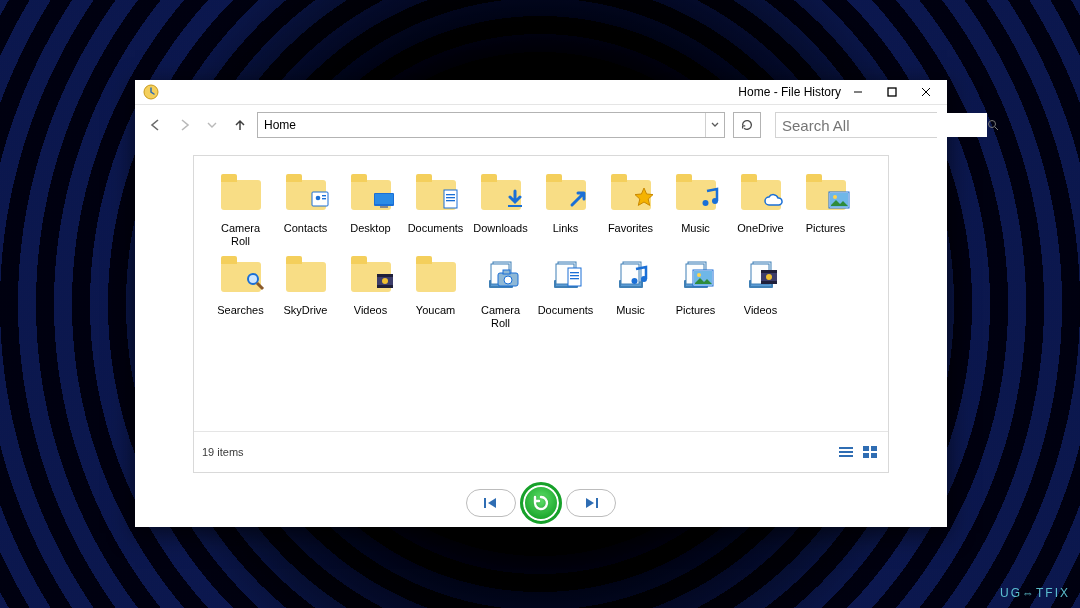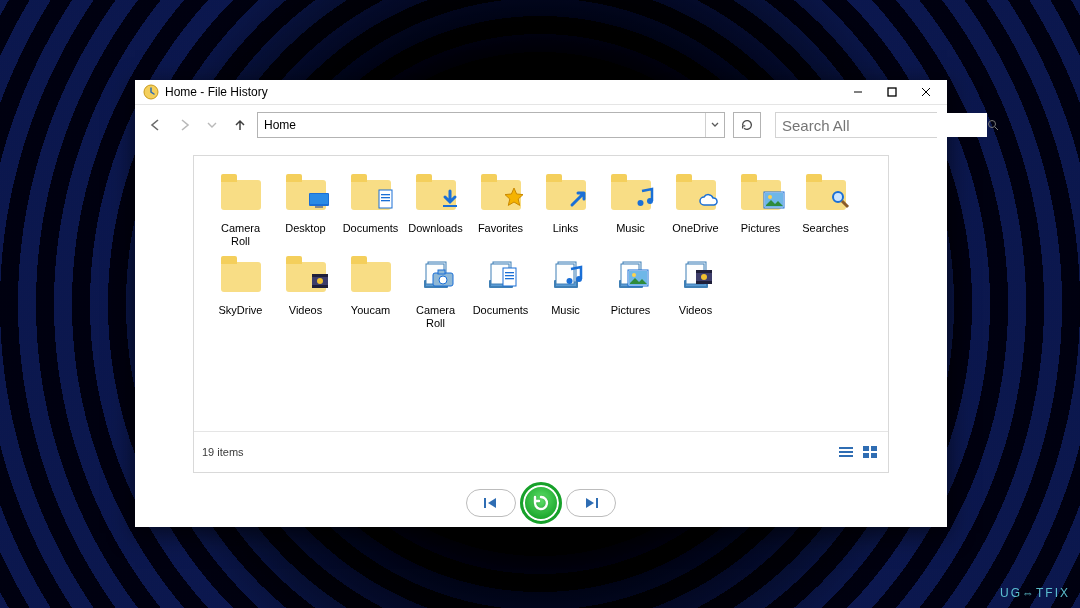--- a/index.html
+++ b/index.html
@@ -6,21 +6,21 @@
   body{background:#06070c;}
   
   .hexbg{position:absolute;inset:0;background:
     radial-gradient(circle at 50% 50%,#000 0%,#000 35%,rgba(0,0,0,0) 70%),
     repeating-radial-gradient(circle at 50% 50%,rgba(18,30,85,.9) 0 18px,rgba(4,6,20,.9) 18px 36px);
     background-color:#0a0d1f;filter:contrast(105%);}
   
   .watermark{position:absolute;right:10px;bottom:8px;color:#69dce8;font-weight:400;letter-spacing:2px;font-size:12px;font-family:Arial,sans-serif;opacity:.85}
   
   .window{position:absolute;left:135px;top:80px;width:812px;height:447px;background:#ffffff;box-shadow:0 6px 24px rgba(0,0,0,.6);display:flex;flex-direction:column;}
-  .titlebar{height:24px;display:flex;align-items:center;padding:0 4px 0 8px;border-bottom:1px solid #e5e5e5;}
+  .titlebar{height:24px;display:flex;align-items:center;padding:0 4px 0 8px;border-bottom:1px solid #e5e5e5;text-align:right;}
   .titlebar .appicon{width:16px;height:16px;margin-right:6px}
   .titlebar .title{flex:1;font-size:12px;color:#000}
   .winbtns{display:flex;height:100%;}
   .winbtn{width:34px;display:flex;align-items:center;justify-content:center;}
   .winbtn svg{display:block}
   .toolbar{height:40px;display:flex;align-items:center;gap:6px;padding:0 10px;}
   .navbtn{width:22px;height:22px;display:flex;align-items:center;justify-content:center;color:#6a6a6a}
   .navbtn.disabled{color:#b9b9b9}
   .addr{flex:1;height:24px;border:1px solid #b3b3b3;display:flex;align-items:center;background:#fff}
   .addr input{flex:1;border:none;height:100%;padding:0 6px;font-size:12px;outline:none}
@@ -134,20 +134,32 @@
     <div class="grid" id="grid">
         <div class="item">
           <div class="ico">
             <div class="folder"></div>
           </div>
           <div class="lbl">Camera Roll</div>
         </div>
         <div class="item">
           <div class="ico">
             <div class="folder"></div>
+            <div class="overlay"><svg width="20" height="20">
+                <rect x="2" y="3" width="16" height="14" rx="1" fill="#fff" stroke="#1a6fd6"></rect>
+                <circle cx="8" cy="9" r="2.3" fill="#1a6fd6"></circle>
+                <rect x="12" y="6" width="4" height="1.4" fill="#1a6fd6"></rect>
+                <rect x="12" y="9" width="4" height="1.4" fill="#1a6fd6"></rect>
+              </svg></div>
+          </div>
+          <div class="lbl">Contacts</div>
+        </div>
+        <div class="item">
+          <div class="ico">
+            <div class="folder"></div>
             <div class="overlay"><svg width="22" height="18">
                 <rect x="1" y="2" width="20" height="13" rx="1" fill="#1a6fd6"></rect>
                 <rect x="2" y="3" width="18" height="10" fill="#2a8be6"></rect>
                 <rect x="7" y="15" width="8" height="2" fill="#888"></rect>
               </svg></div>
           </div>
           <div class="lbl">Desktop</div>
         </div>
         <div class="item">
           <div class="ico">
@@ -168,33 +180,33 @@
                 <path d="M10 2v10 M5 8l5 5 5-5" stroke="#1a6fd6" stroke-width="3" fill="none" stroke-linecap="round"></path>
                 <rect x="3" y="16" width="14" height="2" fill="#1a6fd6"></rect>
               </svg></div>
           </div>
           <div class="lbl">Downloads</div>
         </div>
         <div class="item">
           <div class="ico">
             <div class="folder"></div>
             <div class="overlay"><svg width="22" height="22">
+                <path d="M4 18 L16 6 M16 6h-6 M16 6v6" stroke="#1a6fd6" stroke-width="3" fill="none" stroke-linecap="round"></path>
+              </svg></div>
+          </div>
+          <div class="lbl">Links</div>
+        </div>
+        <div class="item">
+          <div class="ico">
+            <div class="folder"></div>
+            <div class="overlay"><svg width="22" height="22">
                 <path d="M11 1l2.6 6 6.4.6-4.8 4.4 1.5 6.4L11 15l-5.7 3.4 1.5-6.4L2 7.6 8.4 7z" fill="#f5b301" stroke="#c98800"></path>
               </svg></div>
           </div>
           <div class="lbl">Favorites</div>
-        </div>
-        <div class="item">
-          <div class="ico">
-            <div class="folder"></div>
-            <div class="overlay"><svg width="22" height="22">
-                <path d="M4 18 L16 6 M16 6h-6 M16 6v6" stroke="#1a6fd6" stroke-width="3" fill="none" stroke-linecap="round"></path>
-              </svg></div>
-          </div>
-          <div class="lbl">Links</div>
         </div>
         <div class="item">
           <div class="ico">
             <div class="folder"></div>
             <div class="overlay"><svg width="20" height="22">
                 <path d="M7 4 L17 2 V14" stroke="#1a6fd6" stroke-width="2.5" fill="none"></path>
                 <circle cx="5.5" cy="16" r="3" fill="#1a6fd6"></circle>
                 <circle cx="15" cy="14" r="3" fill="#1a6fd6"></circle>
               </svg></div>
           </div>

